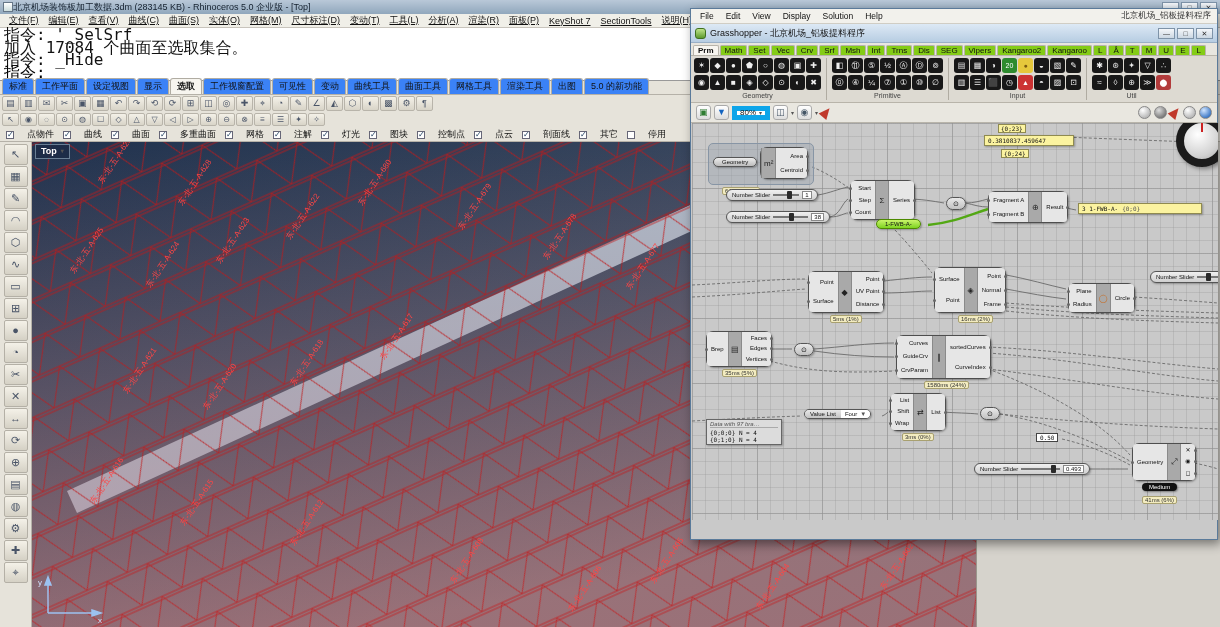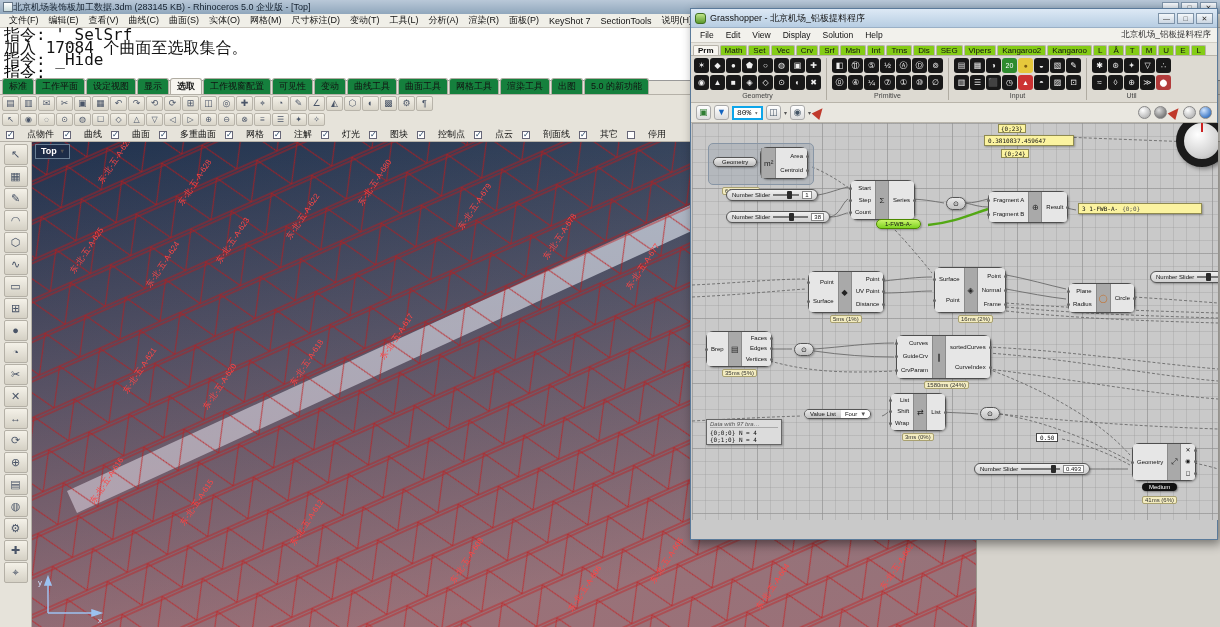--- a/index.html
+++ b/index.html
@@ -4,27 +4,27 @@
 <style>
   *{box-sizing:border-box;margin:0;padding:0;}
   html,body{width:1220px;height:627px;overflow:hidden;}
   body{position:relative;font-family:"Liberation Sans",sans-serif;background:#d4d0c8;color:#111;}
 
   
   #rhino-titlebar{position:absolute;left:0;top:0;right:0;height:14px;background:linear-gradient(#b9c8d8,#90a7bc);display:flex;align-items:center;font-size:9px;color:#14202e;padding:0 3px;gap:0;z-index:1;}
   .app-icon{width:10px;height:10px;background:linear-gradient(#fff,#cdd);border:1px solid #678;}
   .win-btns{margin-left:auto;display:flex;gap:2px;}
   .win-btn{width:17px;height:11px;background:linear-gradient(#f4f7fa,#ccd7e2);border:1px solid #7e93a8;font-size:7px;line-height:9px;text-align:center;color:#333;}
-  #rhino-menubar{position:absolute;top:14px;left:0;right:0;height:14px;background:#f0efe8;border-bottom:1px solid #c8c4bc;display:flex;align-items:center;font-size:9px;padding-left:4px;z-index:1;}
+  #rhino-menubar{position:absolute;top:14px;left:0;right:0;height:14px;background:#f0efe8;border-bottom:1px solid #c8c4bc;display:flex;align-items:center;font-size:9px;padding-left:4px;z-index:1;text-decoration:underline;}
   .rh-menu-item{padding:0 5px;white-space:nowrap;}
   #rhino-cmd{position:absolute;top:28px;left:0;right:0;height:53px;background:#fff;border-bottom:1px solid #999;font-family:"DejaVu Sans Mono",monospace;font-size:16px;padding:1px 4px;z-index:1;}
   #rhino-cmd .cmdline{line-height:12.5px;white-space:nowrap;}
   #rhino-cmd .prompt{color:#000;}
   #rhino-tabbar{position:absolute;top:81px;left:0;right:0;height:14px;background:#e6e3da;display:flex;align-items:flex-end;font-size:9px;padding-left:2px;gap:1px;border-bottom:1px solid #b5b1a8;z-index:1;}
-  .rh-tab{padding:1px 6px;background:#15803d;border:1px solid #b0aca2;border-bottom:none;border-radius:3px 3px 0 0;white-space:nowrap;}
+  .rh-tab{padding:1px 6px;background:#3b82f6;border:1px solid #b0aca2;border-bottom:none;border-radius:3px 3px 0 0;white-space:nowrap;}
   .rh-tab.active{background:#f7f5ef;font-weight:bold;}
   #rhino-tb1{position:absolute;top:95px;left:0;right:0;height:18px;background:#e6e3da;display:flex;gap:1px;padding:1px 2px;z-index:1;}
   #rhino-tb2{position:absolute;top:113px;left:0;right:0;height:15px;background:#e6e3da;display:flex;gap:1px;padding:0 2px;z-index:1;}
   .tb-ic{width:17px;height:15px;background:linear-gradient(#f4f1e8,#d8d4c8);border:1px solid #b8b4aa;border-radius:2px;font-size:9px;line-height:13px;text-align:center;color:#4a5568;}
   #rhino-tb2 .tb-ic{height:13px;line-height:11px;font-size:8px;}
   #rhino-filters{position:absolute;top:128px;left:0;right:0;height:14px;background:#e6e3da;border-bottom:1px solid #b5b1a8;display:flex;font-size:9px;gap:9px;align-items:center;padding-left:6px;z-index:1;}
   .flt{display:flex;gap:13px;align-items:center;white-space:nowrap;}
   .cb{width:8px;height:8px;border:1px solid #667;background:#fff;position:relative;display:inline-block;}
   .cb.on::after{content:"✓";position:absolute;left:0;top:-2px;font-size:8px;color:#135;}
   #left-dock{position:absolute;left:0;top:142px;bottom:0;width:32px;background:#e6e3da;border-right:1px solid #b5b1a8;display:flex;flex-direction:column;align-items:center;gap:1px;padding-top:2px;z-index:1;}
@@ -52,21 +52,21 @@
   #gh-palette{height:47px;background:#dddad2;display:flex;align-items:flex-start;padding:2px 3px 0;gap:5px;border-bottom:1px solid #b8b4aa;overflow:hidden;}
   .pal-group{display:flex;flex-direction:column;align-items:center;}
   .pal-icons{display:grid;grid-auto-flow:column;grid-template-rows:repeat(2,16px);gap:1px;}
   .pal-ic{width:15px;height:15px;background:#181818;border-radius:3px;color:#eee;font-size:8px;line-height:15px;text-align:center;overflow:hidden;}
   .pal-label{font-size:7px;color:#444;margin-top:1px;}
   .pal-sep{width:1px;background:#b0aca2;height:42px;}
   #gh-toolbar{height:20px;background:#e9e7e0;display:flex;align-items:center;gap:3px;padding:0 5px;border-bottom:1px solid #b8b4aa;font-size:8px;}
   .ghtb-ic{width:15px;height:15px;border-radius:3px;border:1px solid #aaa;background:linear-gradient(#fff,#ddd);text-align:center;line-height:13px;font-size:9px;color:#456;}
   .ic-open{color:#2e7d32;}
   .ic-save{color:#1565c0;}
-  .ghtb-zoom{display:flex;align-items:center;border:2px solid #0ea5e9;background:#fff;padding:0 3px;height:14px;font-size:8px;gap:3px;font-family:Liberation Mono, monospace;}
+  .ghtb-zoom{display:flex;align-items:center;border:5px solid #0ea5e9;background:#fff;padding:0 3px;height:14px;font-size:8px;gap:3px;}
   .chev{font-size:6px;color:#555;}
   .sphere{width:13px;height:13px;border-radius:50%;background:radial-gradient(circle at 35% 30%,#fff,#b9b9b9 72%);border:1px solid #888;}
   .sphere.dark{background:radial-gradient(circle at 35% 30%,#ddd,#777 75%);}
   .sphere.blue{background:radial-gradient(circle at 35% 30%,#cfe4ff,#3a76c4 75%);}
   .brush-red{width:0;height:0;border-left:5px solid transparent;border-right:5px solid transparent;border-bottom:11px solid #c0392b;transform:rotate(40deg);}
   .tb-spacer{flex:1;}
   #gh-canvas{position:absolute;left:1px;top:114px;width:526px;height:397px;overflow:hidden;
     background:
       linear-gradient(rgba(150,150,150,.30) 1px,transparent 1px) 0 0/13px 13px,
       linear-gradient(90deg,rgba(150,150,150,.30) 1px,transparent 1px) 0 0/13px 13px,
@@ -345,39 +345,39 @@
         <polygon points="56,35 65,38 56,41"></polygon>
       <line x1="12" y1="38" x2="12" y2="10"></line>
         <polygon points="9,10 12,2 15,10"></polygon>
     </g>
     <text x="62" y="48">x</text>
     <text x="2" y="10">y</text>
   </svg>
 </div>
 
 <div id="gh">
-  <div id="gh-titlebar">
-    <span class="gh-logo"></span>
-    <span>Grasshopper - 北京机场_铝板提料程序</span>
-    <span class="win-btns">
-      <span class="win-btn">—</span>
-      <span class="win-btn">□</span>
-      <span class="win-btn">✕</span>
-    </span>
-  </div>
   <div id="gh-menubar">
     <span id="gh-menu-items" style="display:flex">
         <div class="gh-menu-item">File</div>
         <div class="gh-menu-item">Edit</div>
         <div class="gh-menu-item">View</div>
         <div class="gh-menu-item">Display</div>
         <div class="gh-menu-item">Solution</div>
         <div class="gh-menu-item">Help</div>
       </span>
     <span id="gh-title-right">北京机场_铝板提料程序</span>
+  </div>
+  <div id="gh-titlebar">
+    <span class="gh-logo"></span>
+    <span>Grasshopper - 北京机场_铝板提料程序</span>
+    <span class="win-btns">
+      <span class="win-btn">—</span>
+      <span class="win-btn">□</span>
+      <span class="win-btn">✕</span>
+    </span>
   </div>
   <div id="gh-tabs">
       <div class="gh-tab active">Prm</div>
       <div class="gh-tab">Math</div>
       <div class="gh-tab">Set</div>
       <div class="gh-tab">Vec</div>
       <div class="gh-tab">Crv</div>
       <div class="gh-tab">Srf</div>
       <div class="gh-tab">Msh</div>
       <div class="gh-tab">Int</div>

